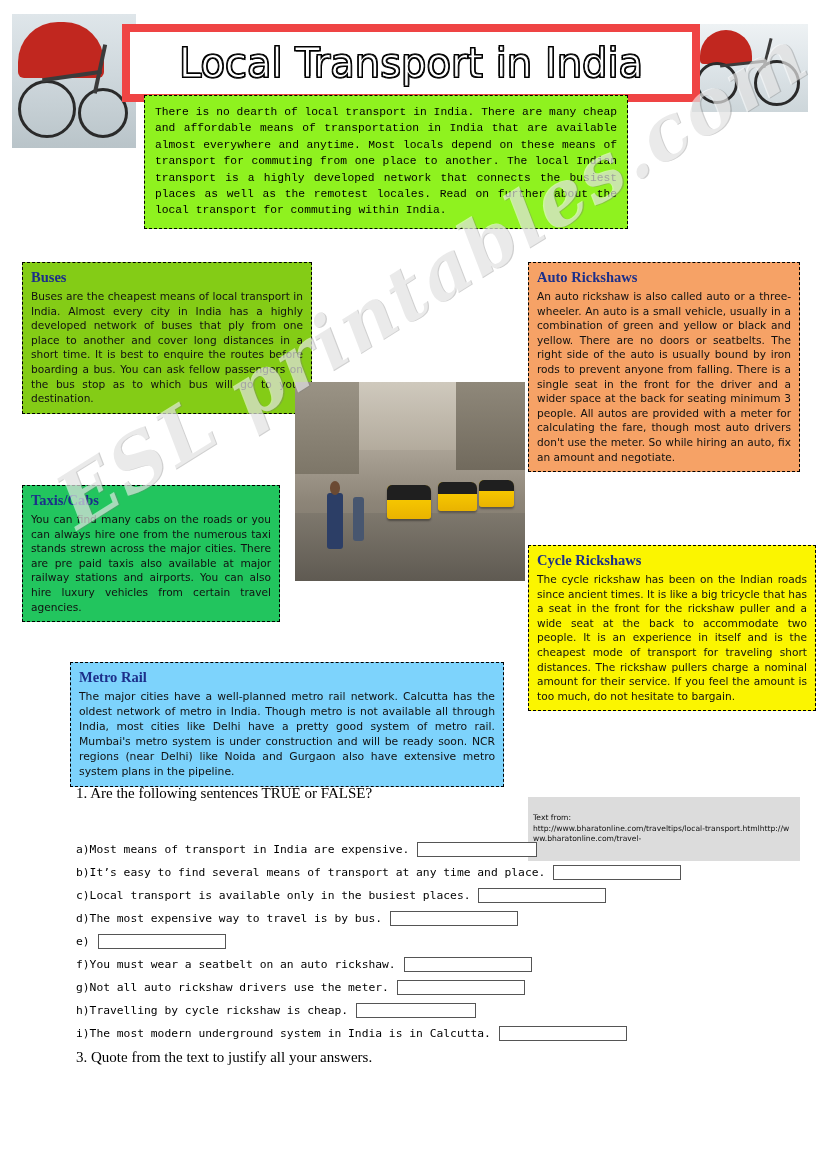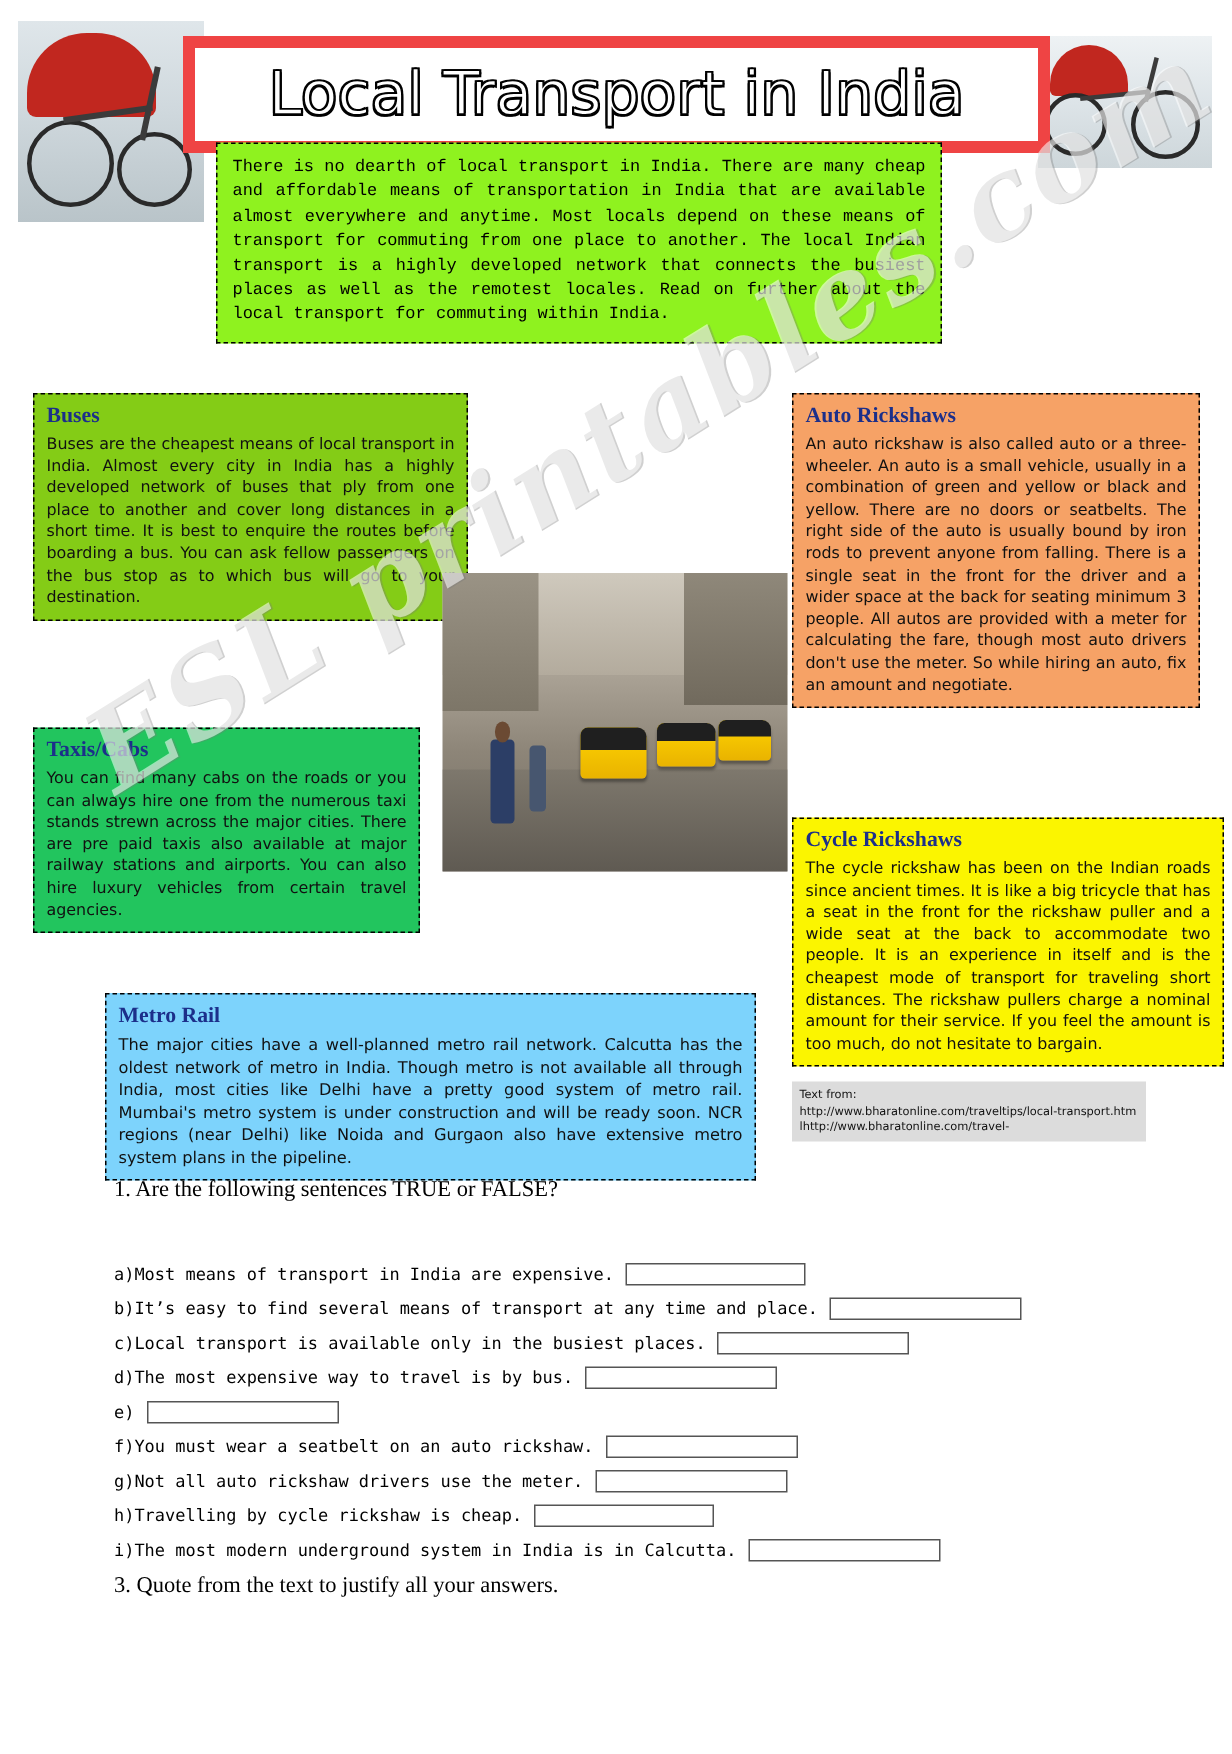--- a/index.html
+++ b/index.html
@@ -180,25 +180,25 @@
   .a3 { left:80%; top:49%; width:15%; height:14%; }
   .sp-person { position:absolute; background:#2c3e66; border-radius:3px; }
   .p1 { left:14%; top:56%; width:7%; height:28%; }
   .p1::after{content:"";position:absolute;left:18%;top:-22%;width:64%;height:24%;
     background:#6b4a33;border-radius:50%;}
   .p2 { left:25%; top:58%; width:5%; height:22%; background:#47566f; }
 
   
   .textfrom {
     position: absolute;
-    left: 528px; top: 721px;
-    width: 236px;
+    left: 528px; top: 797px;
+    width: 272px;
     box-sizing: border-box;
     background: #dcdcdc;
-    padding: 4px 5px;
+    padding: 16px 5px;
     font-family: "DejaVu Sans", sans-serif;
     font-size: 7.6px;
     line-height: 10.5px;
     color: #111;
     word-break: break-all;
   }
 
   
   .ex-title {
     position: absolute;

